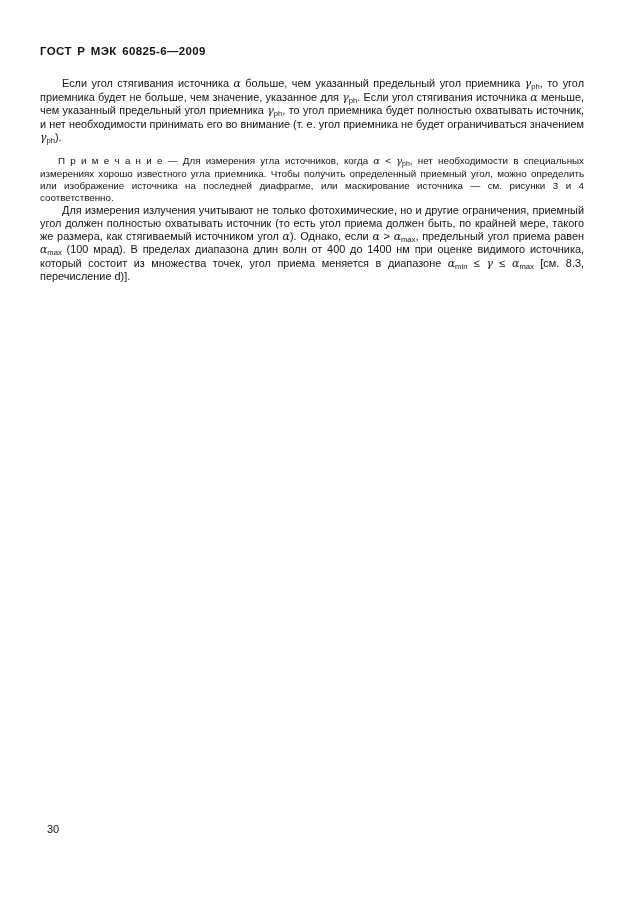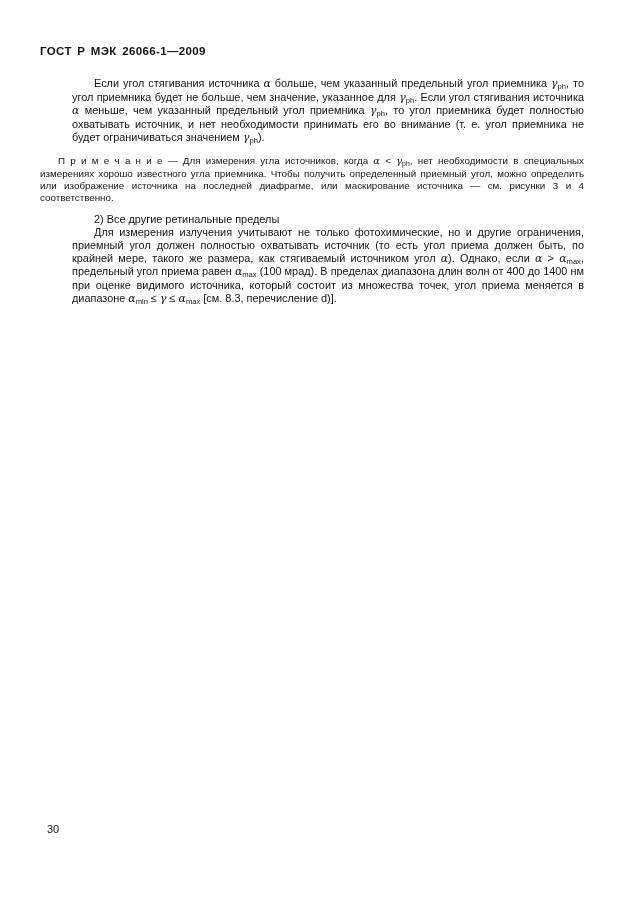--- a/index.html
+++ b/index.html
@@ -33,21 +33,20 @@
     width: 544px;
   }
   .doc-body p {
     margin: 0;
     text-align: justify;
   }
   .doc-body p.body {
     font-size: 10.9px;
     line-height: 13px;
     text-indent: 22px;
-    margin-left: 32px;
   }
   .doc-body p.note {
     font-size: 9.8px;
     line-height: 12px;
     text-indent: 18px;
     margin-top: 11px;
   }
   .doc-body p.mt {
     margin-top: 9px;
   }
@@ -65,23 +64,22 @@
     position: absolute;
     left: 47px;
     top: 823px;
     font-size: 11px;
   }
 </style>
 </head>
 <body>
 
 <div class="page">
-  <div class="doc-header">ГОСТ Р МЭК 26066-1—2009</div>
+  <div class="doc-header">ГОСТ Р МЭК 60825-6—2009</div>
 
   <div class="doc-body">
       <p class="body"><span>Если угол стягивания источника </span><span class="greek">α</span><span> больше, чем указанный предельный угол приемника </span><span class="greek">γ</span><span class="sub">ph</span><span>, то угол приемника будет не больше, чем значение, указанное для </span><span class="greek">γ</span><span class="sub">ph</span><span>. Если угол стягивания источника </span><span class="greek">α</span><span> меньше, чем указанный предельный угол приемника </span><span class="greek">γ</span><span class="sub">ph</span><span>, то угол приемника будет полностью охватывать источник, и нет необходимости принимать его во внимание (т. е. угол приемника не будет ограничиваться значением </span><span class="greek">γ</span><span class="sub">ph</span><span>).</span></p>
       <p class="note"><span>П р и м е ч а н и е —  Для измерения угла источников, когда </span><span class="greek">α</span><span> &lt; </span><span class="greek">γ</span><span class="sub">ph</span><span>, нет необходимости в специальных измерениях хорошо известного угла приемника. Чтобы получить определенный приемный угол, можно определить или изображение источника на последней диафрагме, или маскирование источника — см.  рисунки 3 и 4 соответственно.</span></p>
-      <p class="body mt"><span>2) Все другие ретинальные пределы</span></p>
       <p class="body"><span>Для измерения излучения учитывают не только фотохимические, но и другие ограничения, приемный угол должен полностью охватывать источник (то есть угол приема должен быть, по крайней мере, такого же размера, как стягиваемый источником угол </span><span class="greek">α</span><span>). Однако, если </span><span class="greek">α</span><span> &gt; </span><span class="greek">α</span><span class="sub">max</span><span>, предельный угол приема равен </span><span class="greek">α</span><span class="sub">max</span><span> (100 мрад). В пределах диапазона длин волн от 400 до 1400 нм при оценке видимого источника, который состоит из множества точек, угол приема меняется в диапазоне </span><span class="greek">α</span><span class="sub">min</span><span> ≤ </span><span class="greek">γ</span><span> ≤ </span><span class="greek">α</span><span class="sub">max</span><span> [см. 8.3, перечисление d)].</span></p>
     </div>
 
   <div class="page-number">30</div>
 </div>
 
 </body></html>

